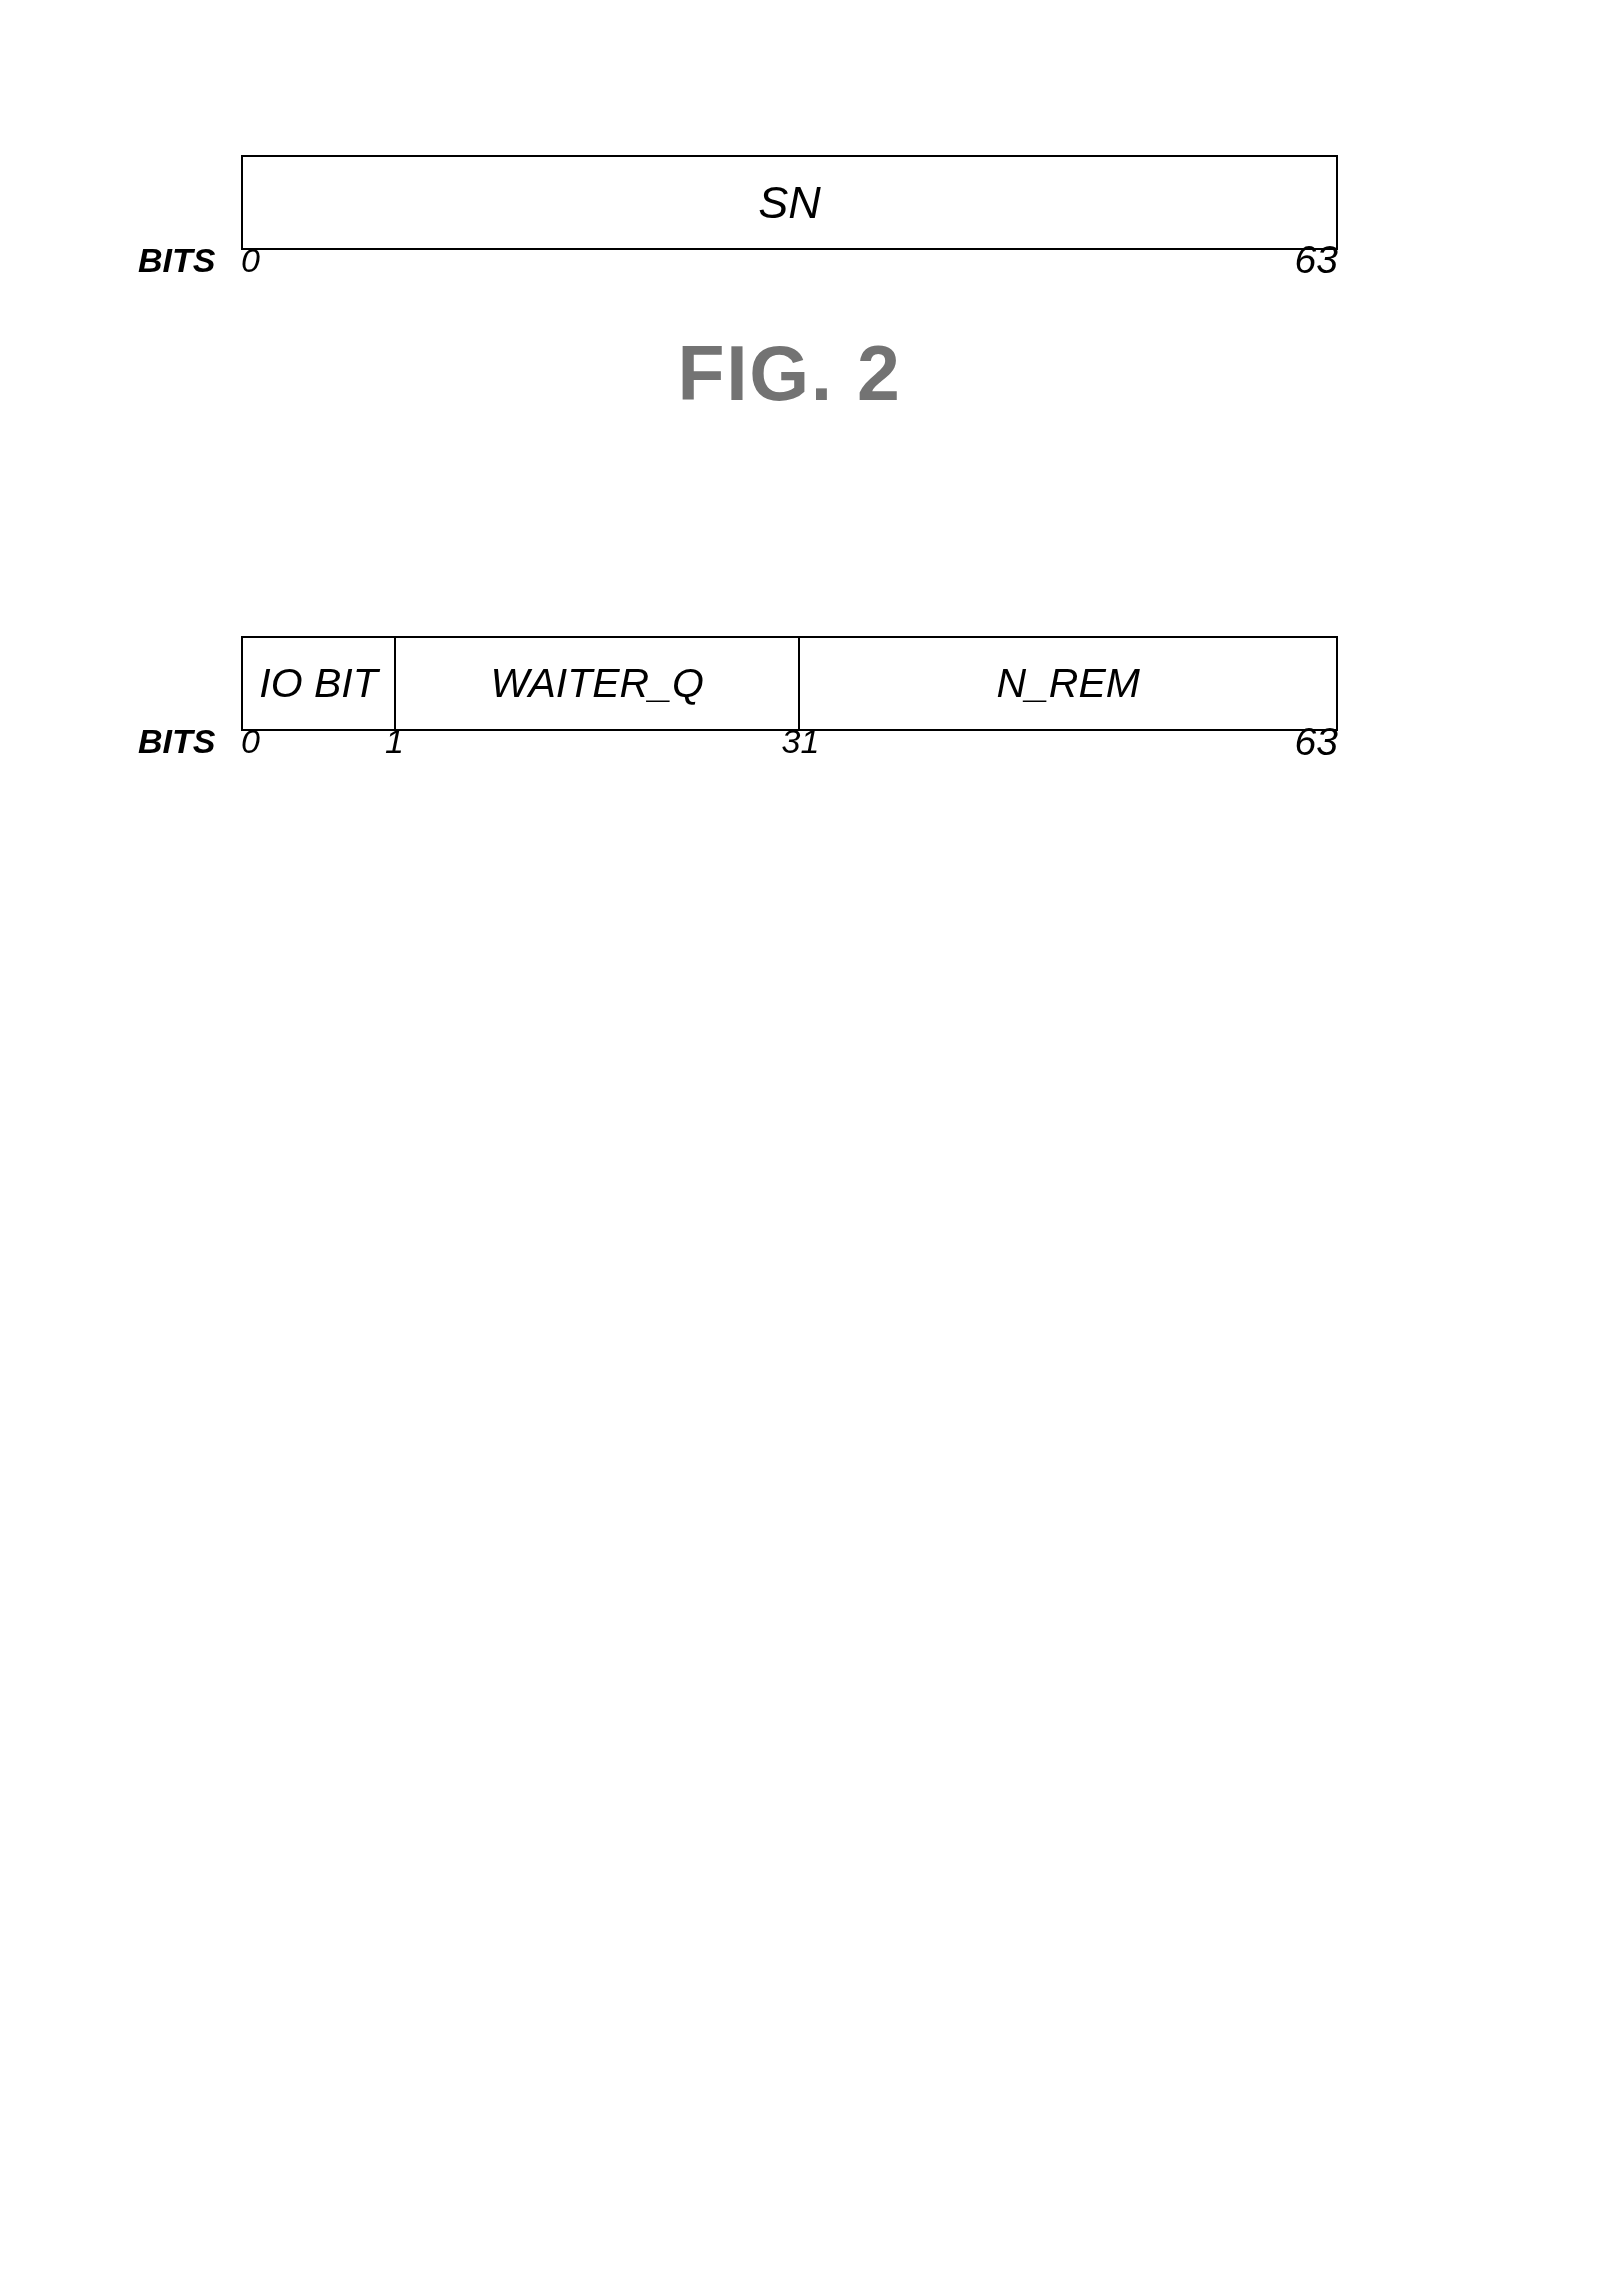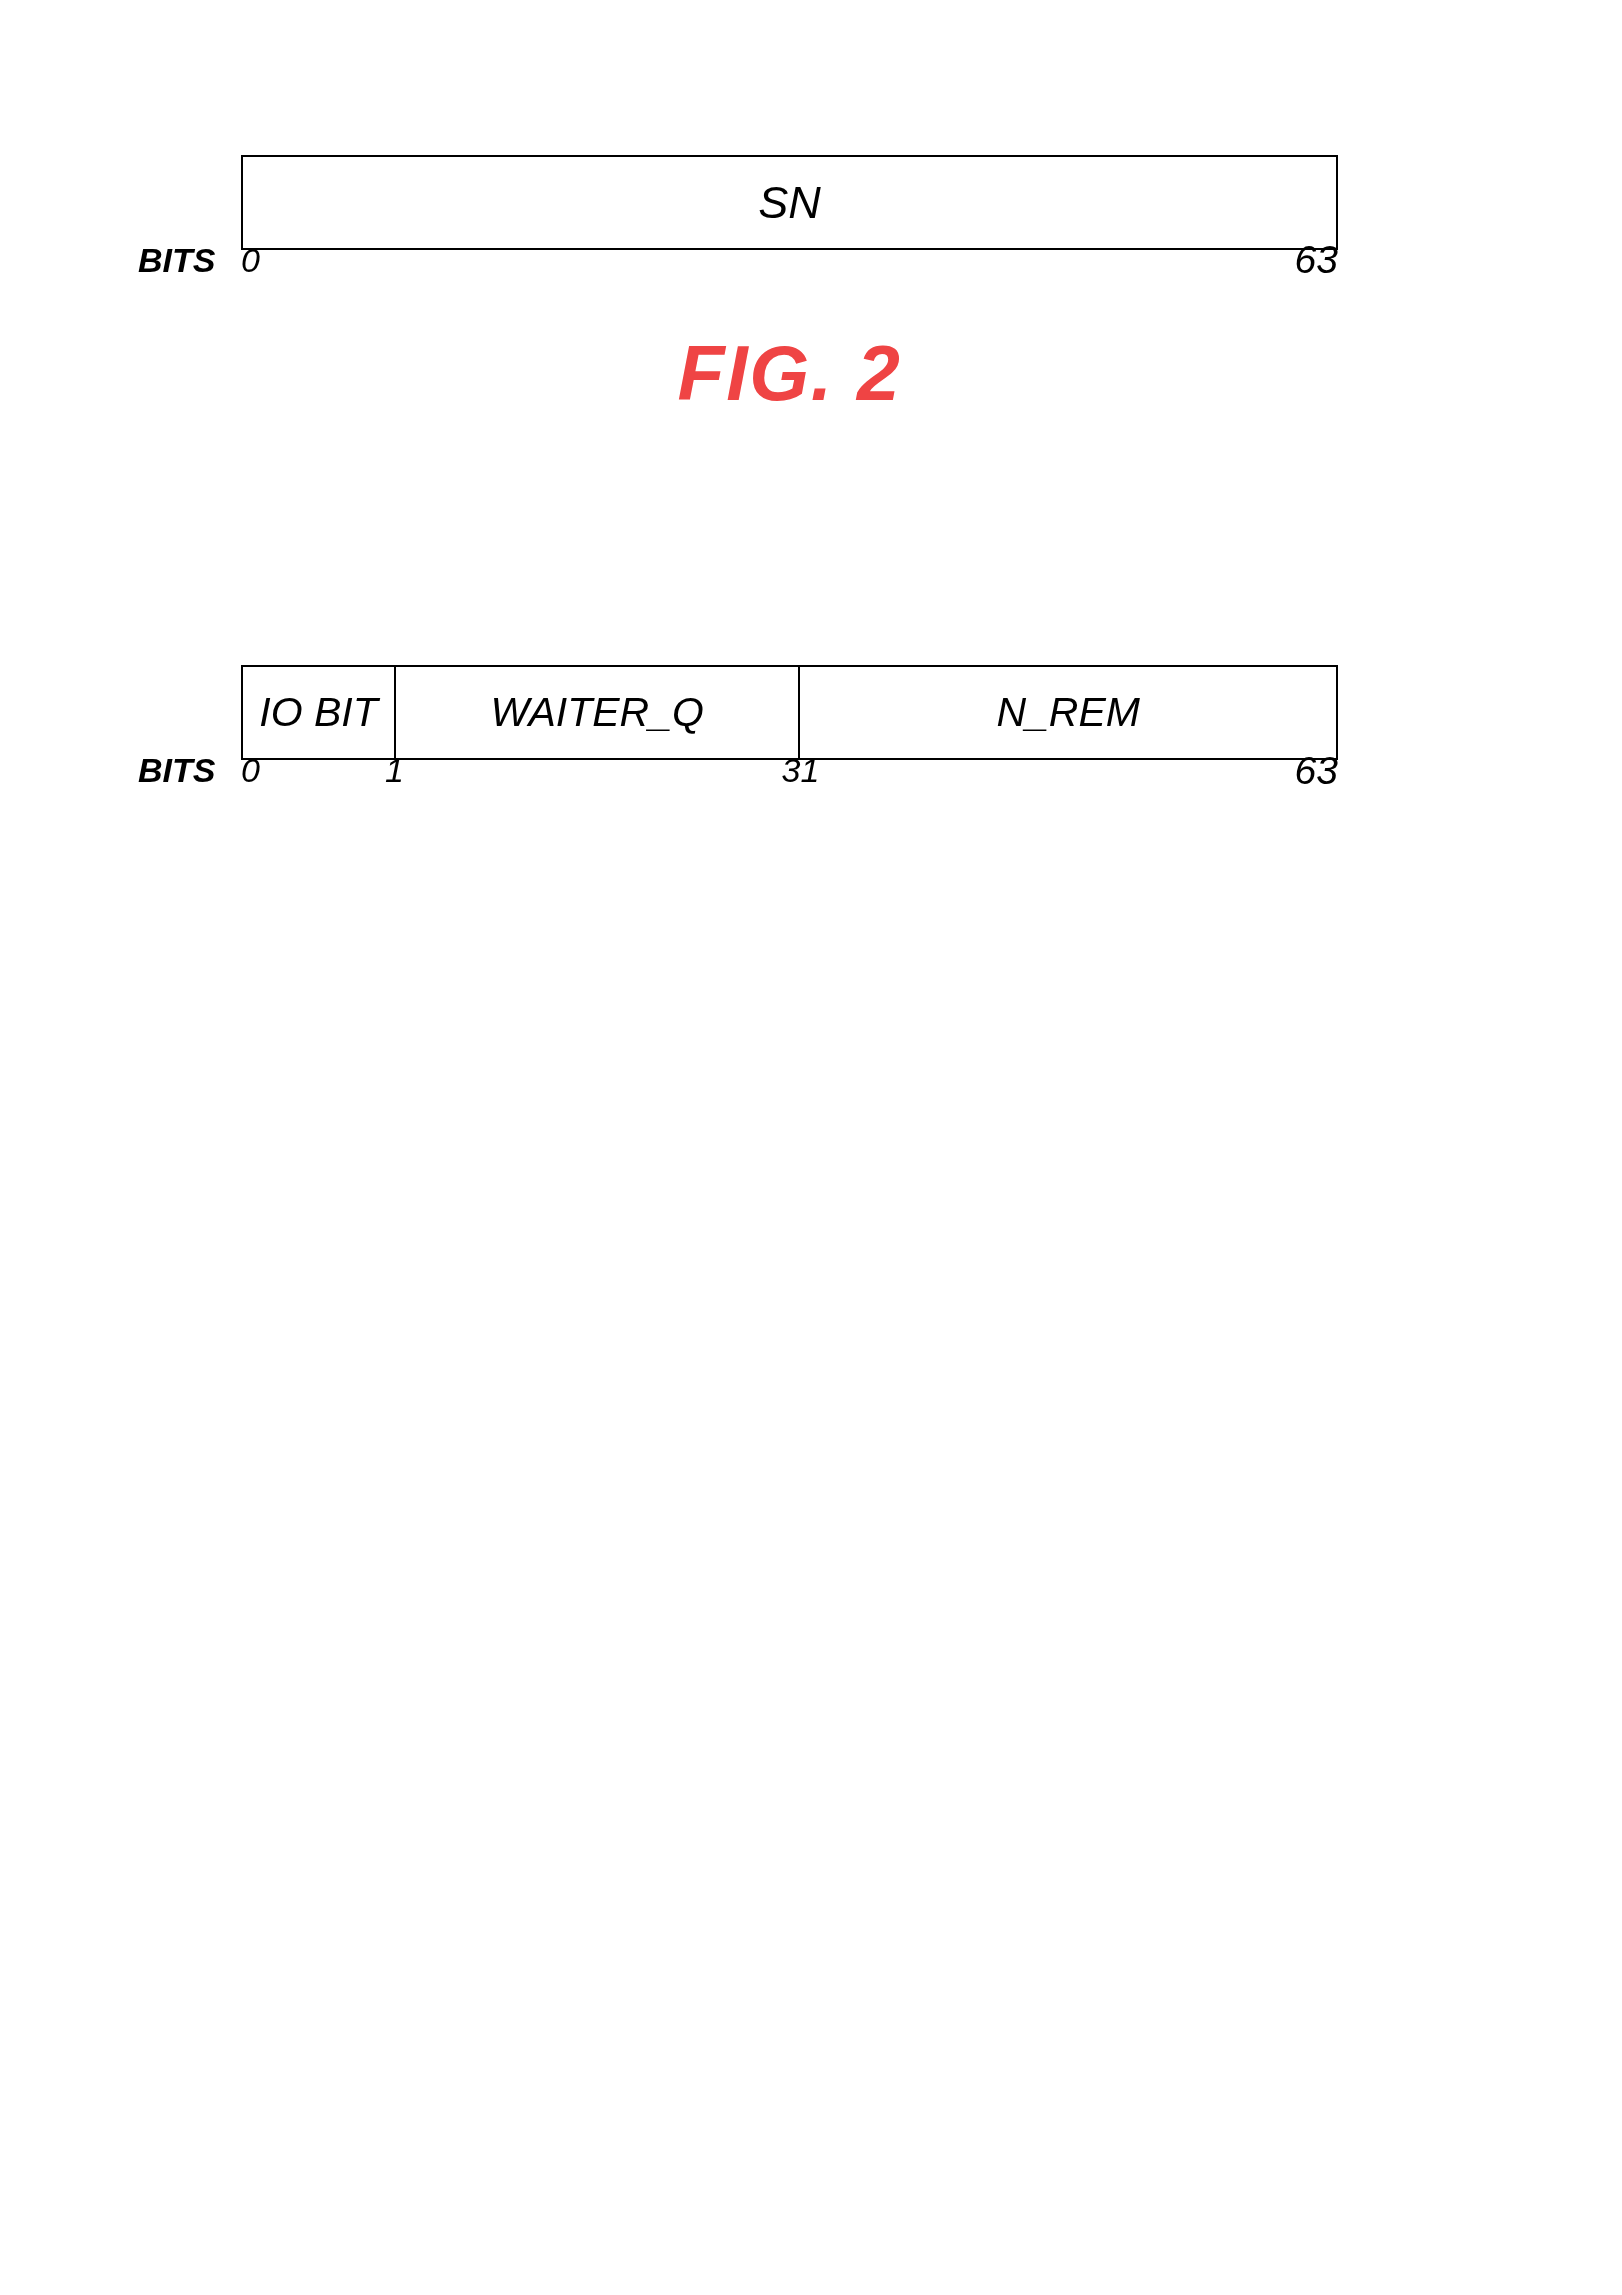--- a/index.html
+++ b/index.html
@@ -89,34 +89,33 @@
     .bit-num-right {
       font-size: 39px;
       font-style: italic;
       color: #000000;
       position: absolute;
       right: 0;
     }
 
     .fig-title {
       font-size: 77px;
-      font-style: italic;
       font-weight: bold;
-      color: #ef4444;
+      color: #737373;
       margin-top: 69px;
       letter-spacing: 1.7px;
     }
 
     
     .fig3-section {
       width: 100%;
       display: flex;
       flex-direction: column;
       align-items: center;
-      margin-top: 109px;
+      margin-top: 80px;
     }
 
     .register-3col {
       width: calc(100% - 103px);
       height: 95px;
       border: 2.6px solid #000000;
       display: flex;
       align-items: stretch;
       background: #ffffff;
     }

